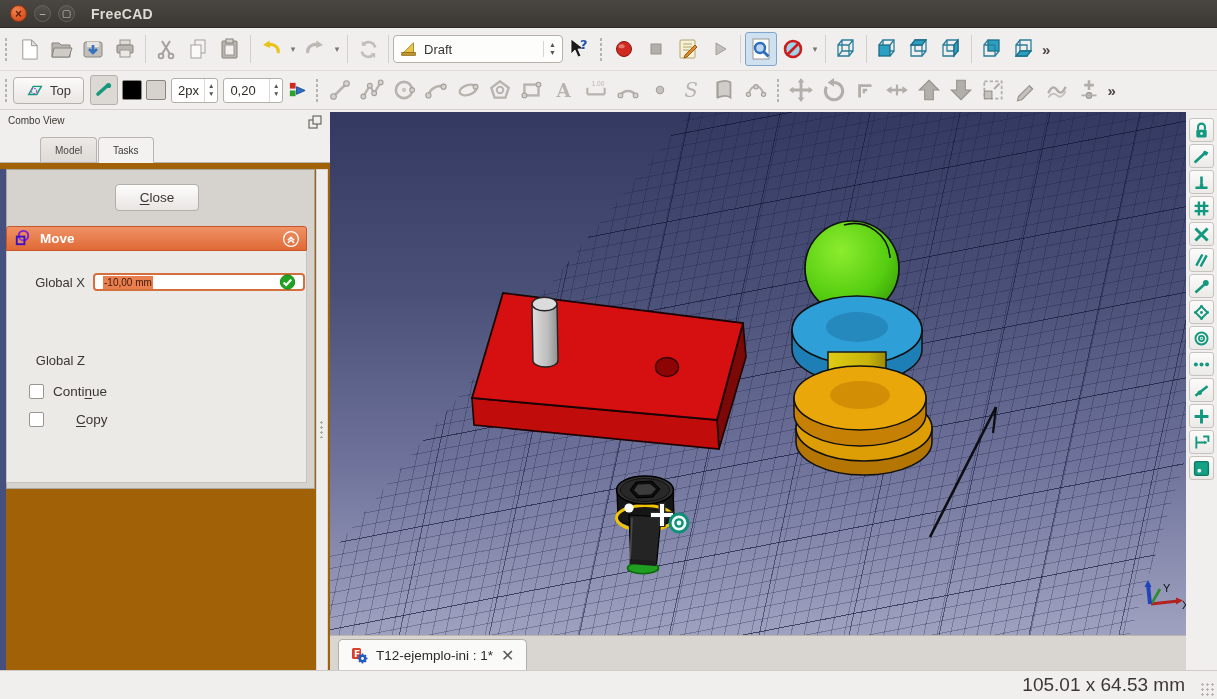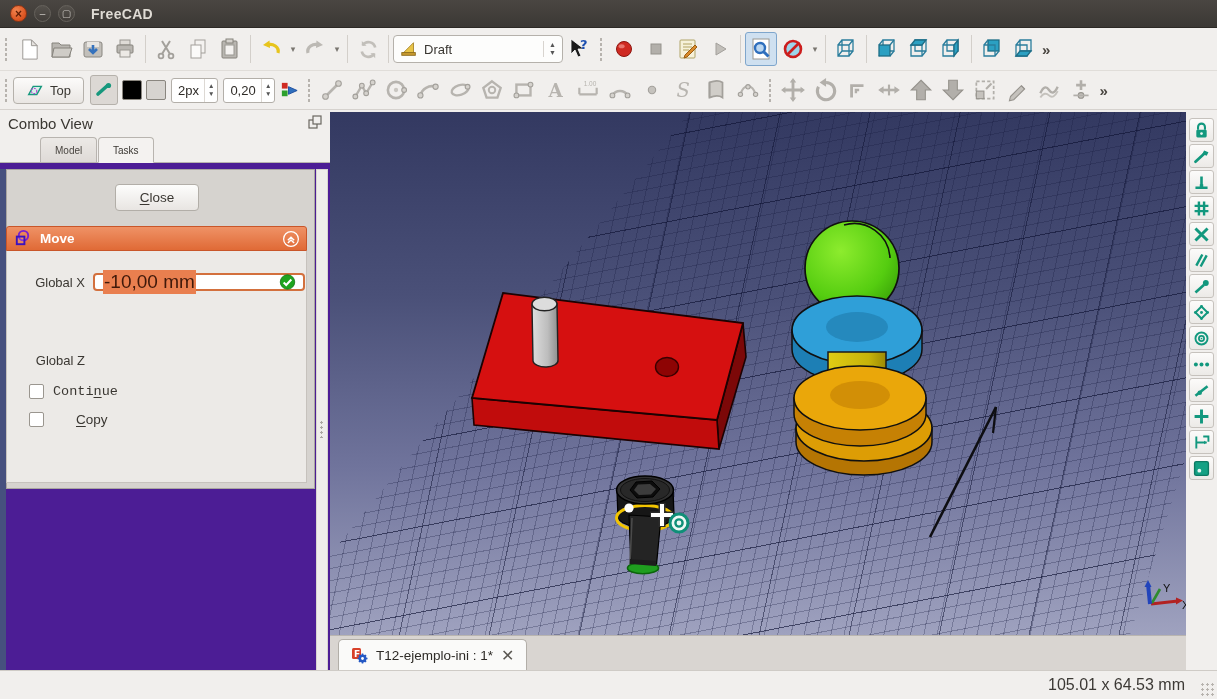--- a/index.html
+++ b/index.html
@@ -36,43 +36,43 @@
     background:linear-gradient(#fcfbfa,#e9e6e3); border:1px solid #b5b1ab; border-radius:4px; }
   .swatch { width:20px; height:20px; border:1px solid #8a867f; border-radius:2px; flex:0 0 auto; margin-left:4px; }
   .spinbox { display:flex; align-items:center; height:25px; background:#fff; border:1px solid #b3afa9; border-radius:3px; padding-left:6px; margin-left:5px; }
   .spinbox .val { font-size:13px; color:#2e2b27; }
   .spinbox .arrows { display:flex; flex-direction:column; font-size:6.5px; color:#555; line-height:1.2; border-left:1px solid #ddd9d4; margin-left:5px; padding:0 3px; height:100%; justify-content:center; }
   .selbtn { background:#cfe0f0; border:1px solid #7fa6cc; }
   .overflow { font-size:15px; font-weight:bold; color:#4a4641; margin-left:2px; }
 
   
   .panel { left:0; top:110px; width:330px; height:560px; background:#f1efed; }
-  .panel-title { left:8px; top:5px; font-size:15px; color:#3a3732; }
+  .panel-title { left:8px; top:5px; font-size:10px; color:#3a3732; }
   .float-ico { right:8px; top:5px; }
   .tab { top:27px; height:26px; padding:8px 14px; display:flex; align-items:center;
     border:1px solid #b8b4af; border-bottom:none; border-radius:4px 4px 0 0; font-size:10px;margin-left:36px; }
   .tab.inactive { left:4px; background:linear-gradient(#ece9e6,#dedad6); color:#4a4641; }
   .tab.active { left:62px; background:#f4f2f0; border-bottom:1px solid #f4f2f0; z-index:2; }
-  .panel-body { left:0; top:52px; width:330px; height:508px; background:#4c1d95; border-top:1px solid #b8b4af; }
+  .panel-body { left:0; top:52px; width:330px; height:508px; background:#a16207; border-top:1px solid #b8b4af; }
   .task-blue { left:0; top:6px; width:6px; height:502px; background:#46507e; }
   .task-area { left:6px; top:6px; width:309px; height:320px; background:#d6d3cf; border:1px solid #a9a5a0; }
   .scrollstrip { left:316px; top:6px; width:12px; height:502px; background:#efedeb; border:1px solid #d8d4d0; }
   .scrollgrip { left:2px; top:250px; width:6px; height:18px;
     background-image:radial-gradient(#aba7a2 1px, transparent 1.2px); background-size:5px 5px; }
   .closebtn { left:115px; top:21px; width:84px; height:27px; display:flex; align-items:center; justify-content:center;
     background:linear-gradient(#fdfdfc,#e8e5e2); border:1px solid #b2aea8; border-radius:4px; font-size:13.5px; color:#3a3732; }
   .uline { text-decoration:underline; text-underline-offset:2px; }
   .movehdr { left:6px; top:63px; width:301px; height:25px; display:flex; align-items:center; gap:8px; padding:0 6px;
     background:linear-gradient(#ef9266,#e06a36); border:1px solid #c9562a; border-radius:3px 3px 0 0; }
   .movehdr .t { color:#fff; font-weight:bold; font-size:13.5px; }
   .movebody { left:6px; top:88px; width:301px; height:232px; background:#ecEAe7; background:#ecea e7; background:#eceae7; border:1px solid #c6c2bd; border-top:none; }
   .frow { position:absolute; left:0; width:100%; height:30px; display:flex; align-items:center; }
   .flabel { position:absolute; left:0; width:78px; text-align:right; font-size:13px; color:#3a3732; }
   .finput { position:absolute; left:86px; width:212px; height:18px; background:#fff; border:1px solid #b3afa9; border-radius:4px;
-    display:flex; align-items:center; padding:0 8px; font-size:19px; color:#2e2b27; }
+    display:flex; align-items:center; padding:0 8px; font-size:10px; color:#2e2b27; }
   .finput.focus { border:2px solid #d3703d; }
   .finput .selval { background:#e97f4f; color:#40190a; padding:1px 1px; }
   .finput .check { position:absolute; right:7px; top:50%; transform:translateY(-50%); }
   .cbrow { position:absolute; left:22px; display:flex; align-items:center; gap:9px; font-size:13.5px; color:#3a3732; }
   .cbox { width:15px; height:15px; background:#fff; border:1px solid #9a968f; border-radius:2px; }
 
   
   .viewport { left:330px; top:112px; width:856px; height:523px; overflow:hidden;
     background:linear-gradient(180deg,#333961 0%, #4a5078 35%, #70749c 68%, #9fa2bf 100%); }
   .grid { position:absolute; left:0; top:0; width:856px; height:523px;
@@ -91,21 +91,21 @@
   .doctab .x { color:#5a5752; font-weight:bold; font-size:16px; }
 
   
   .righttb { left:1186px; top:112px; width:31px; height:558px; background:#f1efed; display:flex; flex-direction:column; align-items:center; padding-top:6px; }
   .rbtn { width:25px; height:24px; margin-bottom:2px; display:flex; align-items:center; justify-content:center;
     background:linear-gradient(#fcfbfa,#eceae7); border:1px solid #c6c2bd; border-radius:3px; flex:0 0 auto; }
 
   
   .statusbar { left:0; top:670px; width:1217px; height:29px; background:#f1efed; border-top:1px solid #cfcbc6;
     display:flex; align-items:center; }
-  .statusdim { position:absolute; right:32px; font-size:16px; color:#3c3935; }
+  .statusdim { position:absolute; right:32px; font-size:19px; color:#3c3935; }
   .sizegrip { position:absolute; right:3px; bottom:3px; width:14px; height:14px;
     background-image:radial-gradient(#b7b3ae 1px, transparent 1.2px); background-size:5px 5px; }
 </style>
 </head>
 <body>
 
 <div id="app">
 
   <div class="abs titlebar">
     <div class="winbtn close"></div>
@@ -302,21 +302,21 @@
     </div>
     <div class="swatch" style="background:#000;"></div>
     <div class="swatch" style="background:#d6d3cf;"></div>
     <div class="spinbox">
       <span class="val">2px</span>
       <span class="arrows">
           <span>▲</span>
           <span>▼</span>
         </span>
     </div>
-    <div class="spinbox" style="width:52px;">
+    <div class="spinbox" style="width:60px;">
       <span class="val">0,20</span>
       <span class="arrows" style="margin-left:auto;">
           <span>▲</span>
           <span>▼</span>
         </span>
     </div>
     <div class="tbtn small">
         <svg width="21" height="21" viewBox="0 0 22 22">
           <rect x="3" y="3" width="6" height="6" fill="#cf2a22"></rect>
           <rect x="3" y="11" width="6" height="6" fill="#2da02d"></rect>
@@ -524,21 +524,21 @@
             <span class="selval">-10,00 mm</span>
             <svg class="check" width="17" height="17" viewBox="0 0 20 20">
                 <circle cx="10" cy="10" r="8.5" fill="#1fa41f" stroke="#157a15"></circle>
                 <path d="M5.5 10.5l3 3 6-6.5" fill="none" stroke="#fff" stroke-width="2.4"></path>
               </svg>
           </div>
         </div>
         <div class="frow" style="top:94px;">
           <span class="flabel">Global Z</span>
         </div>
-        <div class="cbrow" style="top:133px;font-family:Liberation Mono, monospace;">
+        <div class="cbrow" style="top:133px;">
           <span class="cbox"></span>
           <span><span>Conti</span><span class="uline">n</span><span>ue</span></span>
         </div>
         <div class="cbrow" style="top:161px;gap:32px;">
           <span class="cbox"></span>
           <span><span></span><span class="uline">C</span><span>opy</span></span>
         </div>
       </div>
     </div>
   </div>

